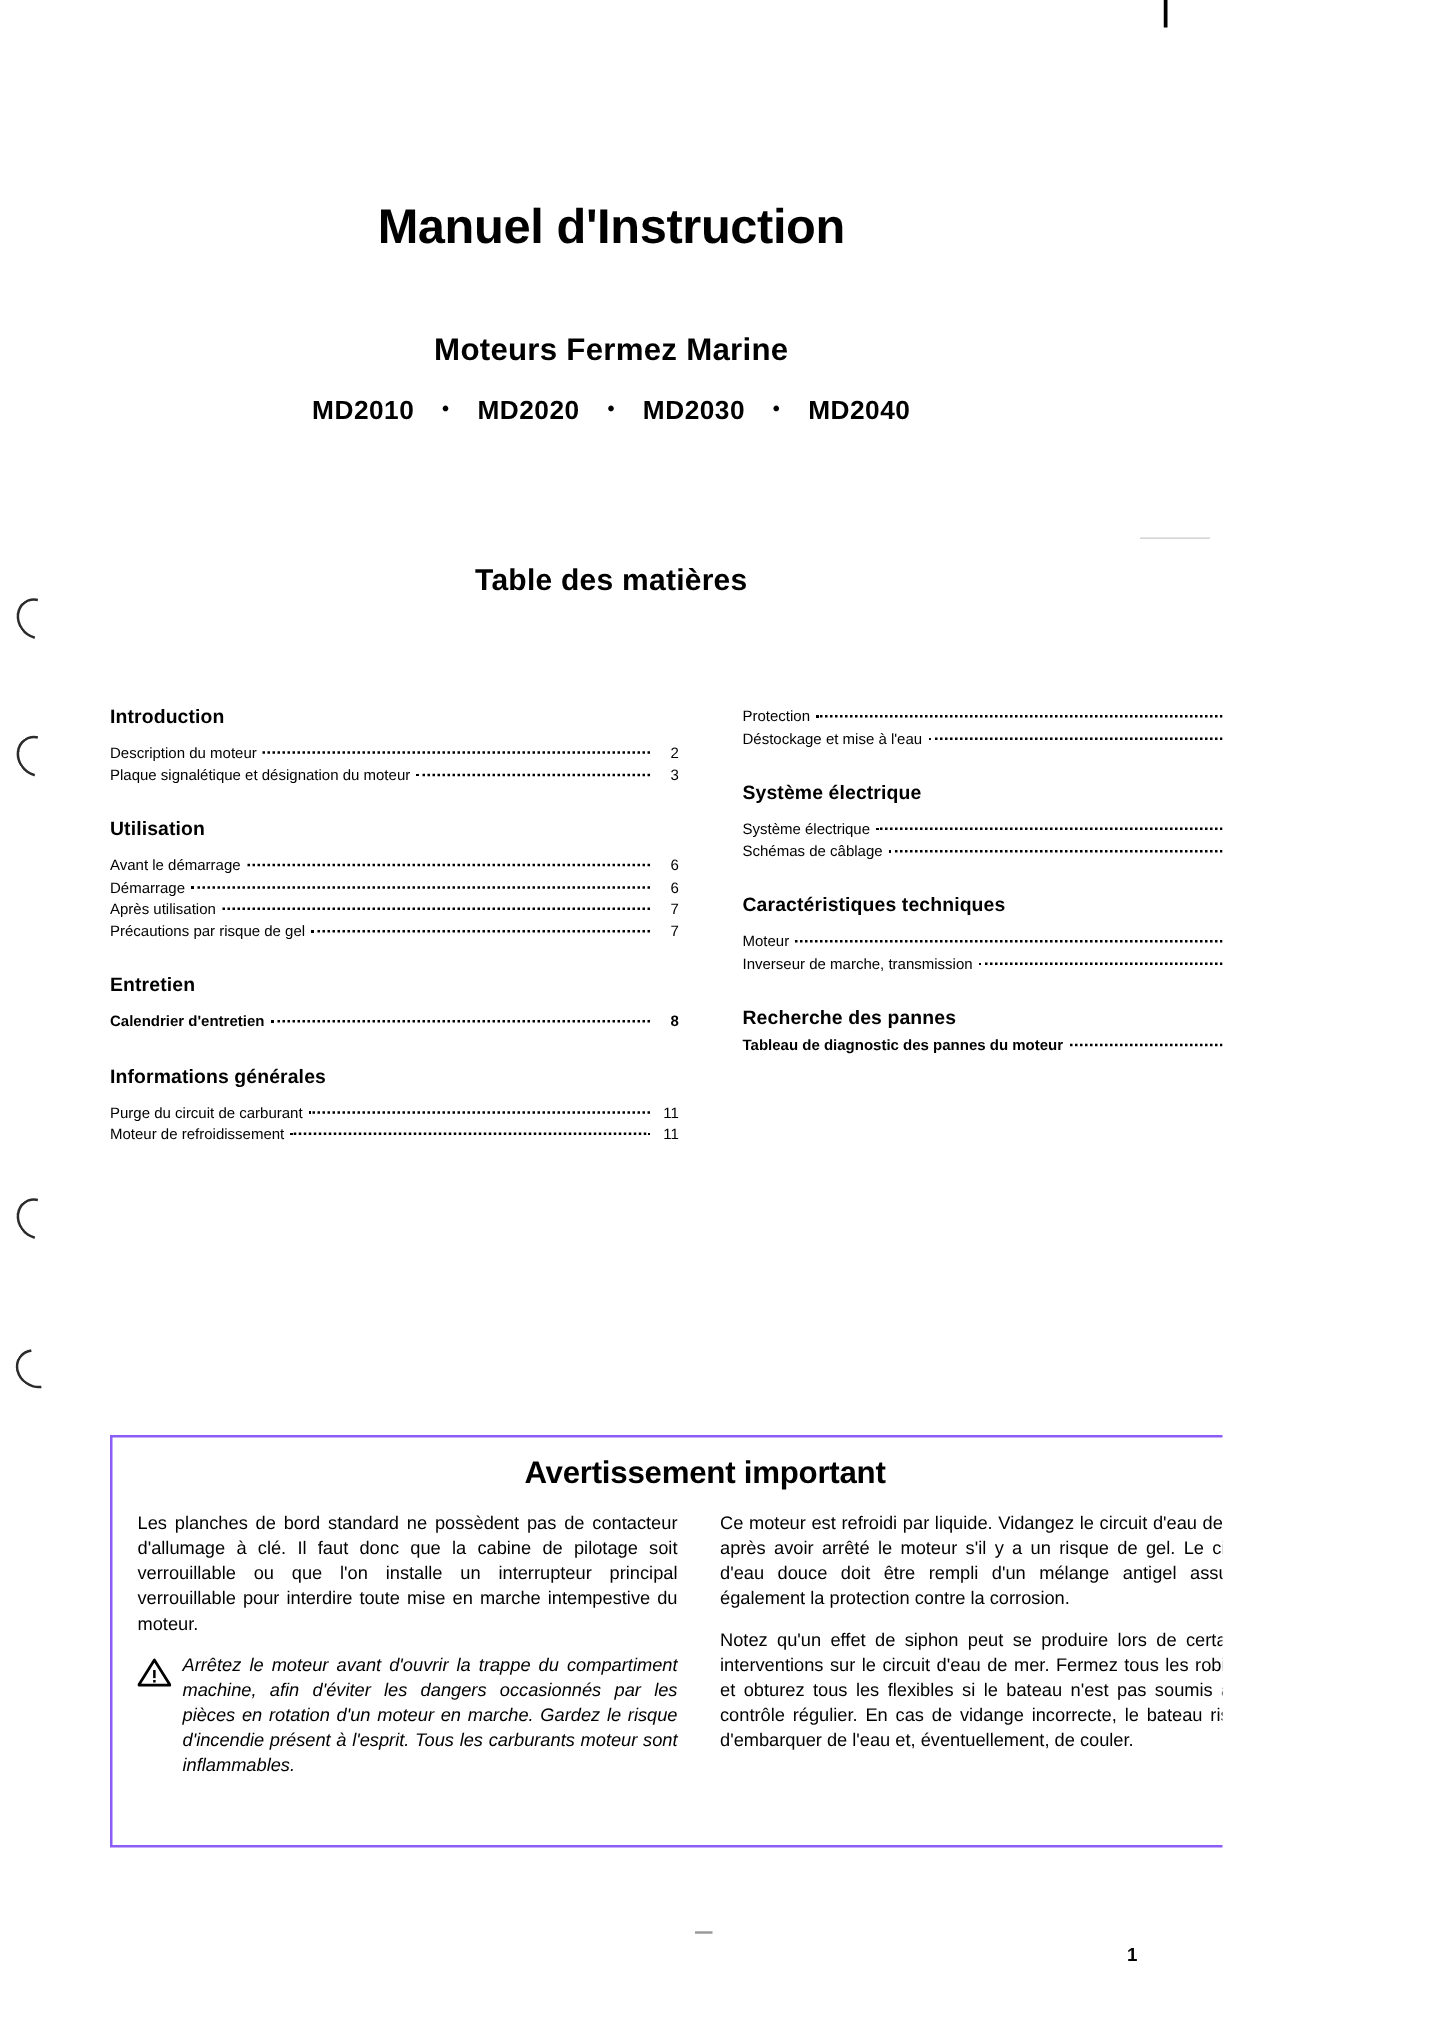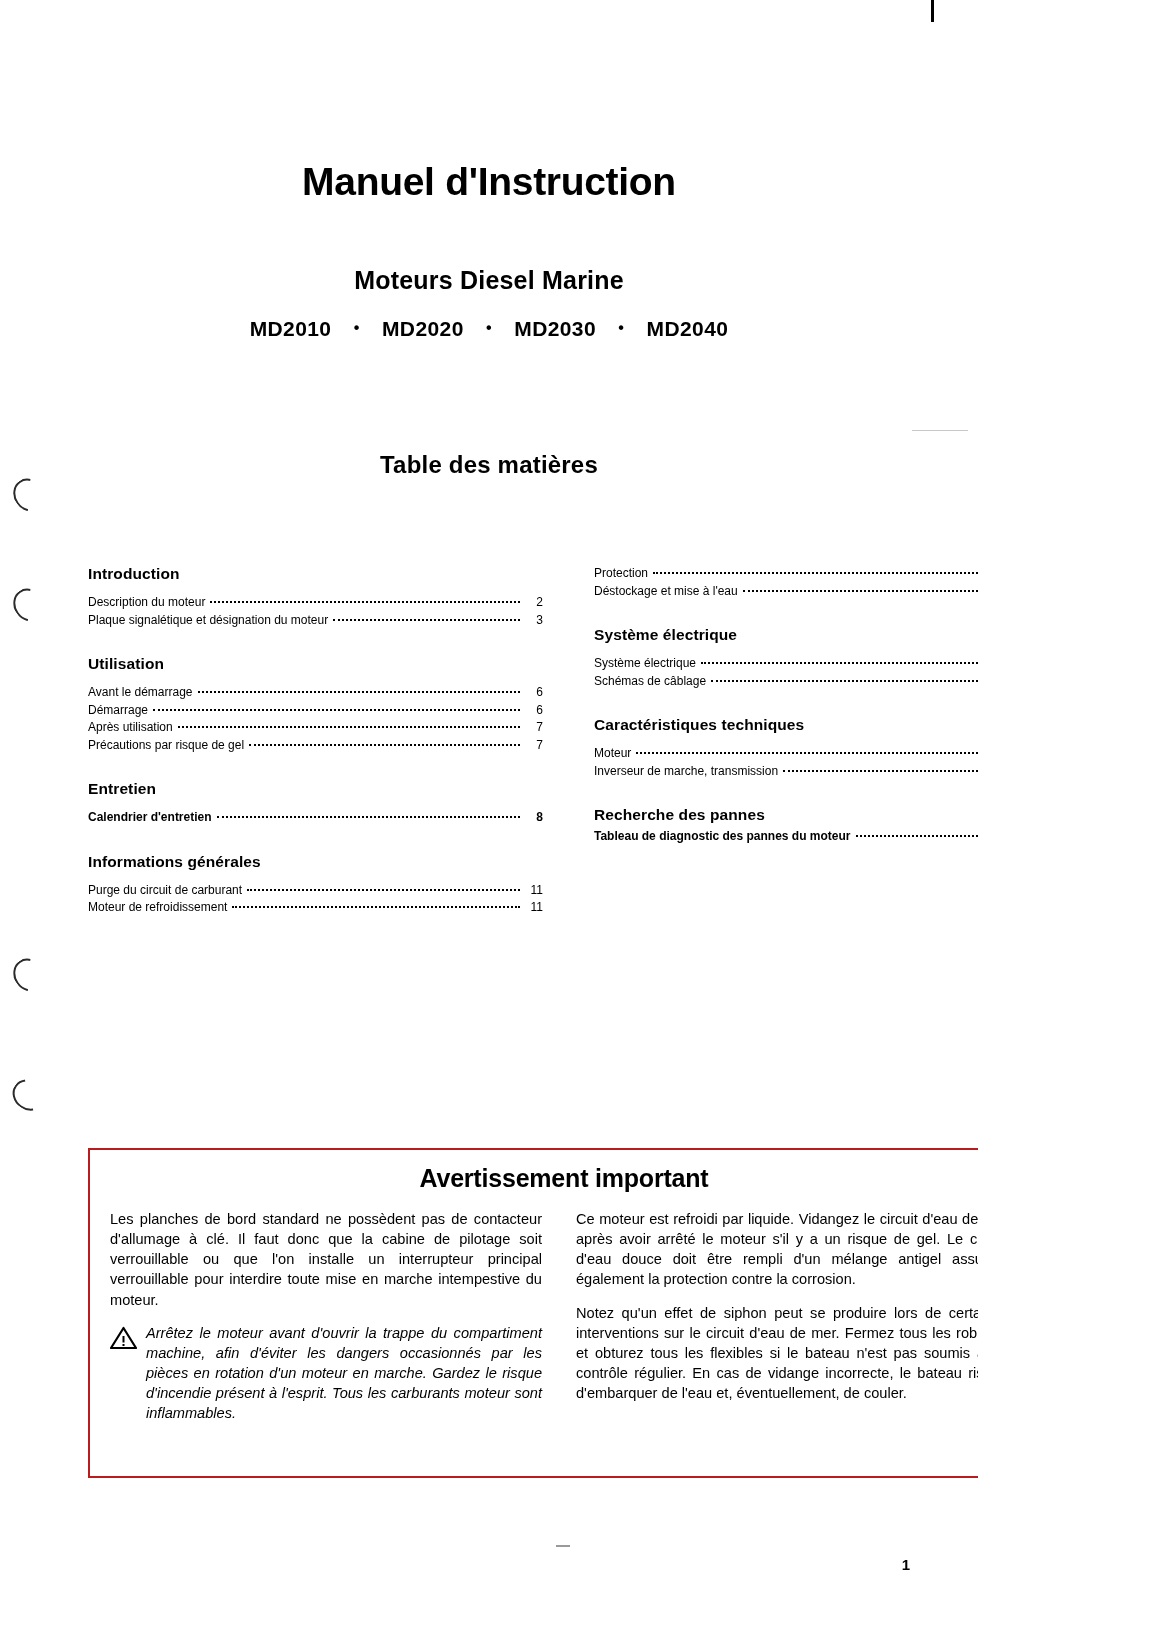--- a/index.html
+++ b/index.html
@@ -141,21 +141,21 @@
     min-width: 20px;
   }
 
   
   .warn-box {
     position: absolute;
     left: 88px;
     top: 1148px;
     width: 952px;
     height: 330px;
-    border: 2px solid #b91c1c;
+    border: 2px solid #8b5cf6;
     box-sizing: border-box;
     background: #fff;
   }
   .warn-title {
     text-align: center;
     font-size: 25px;
     font-weight: bold;
     margin-top: 14px;
     letter-spacing: -0.2px;
   }
@@ -212,21 +212,21 @@
 
   <div class="corner-mark"></div>
   <div class="edge-line"></div>
 
   <div class="ring r1"></div>
   <div class="ring r2"></div>
   <div class="ring r3"></div>
   <div class="ring r4"></div>
 
   <div class="title">Manuel d'Instruction</div>
-  <div class="subtitle">Moteurs Diesel Marine</div>
+  <div class="subtitle">Moteurs Fermez Marine</div>
 
   <div class="models">
     <span>MD2010</span>
     <span class="dot">•</span>
     <span>MD2020</span>
     <span class="dot">•</span>
     <span>MD2030</span>
     <span class="dot">•</span>
     <span>MD2040</span>
   </div>

